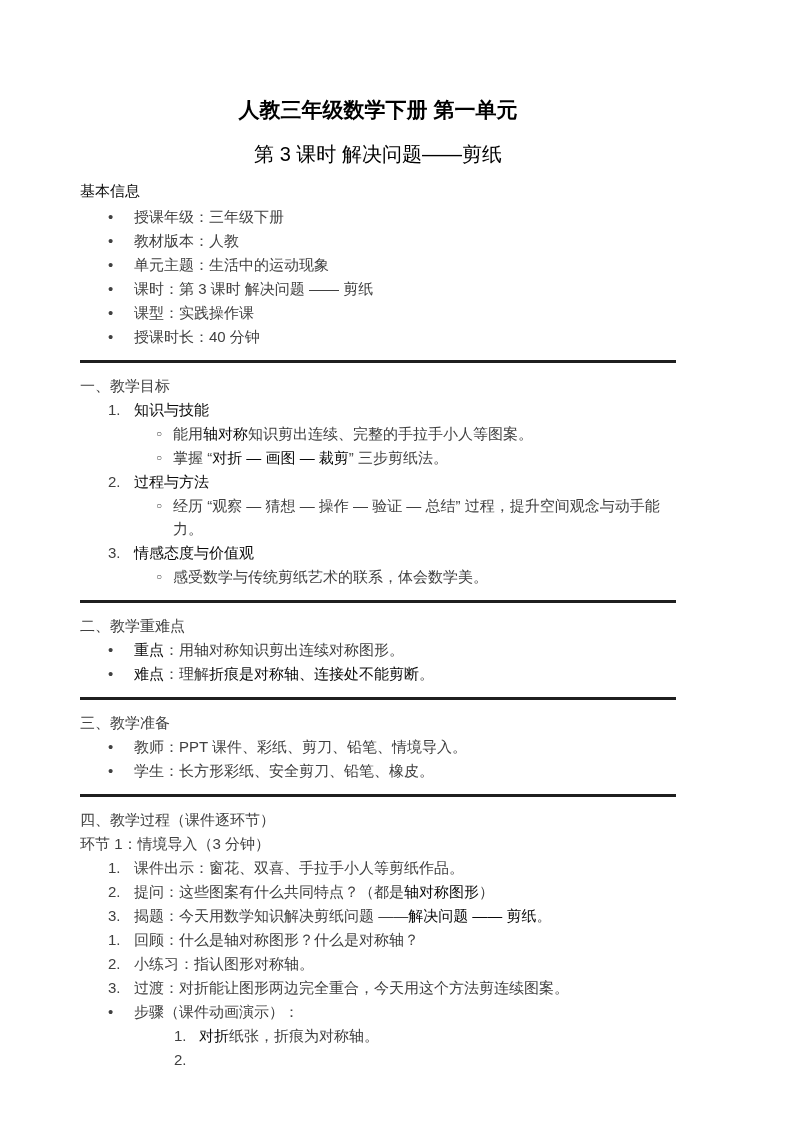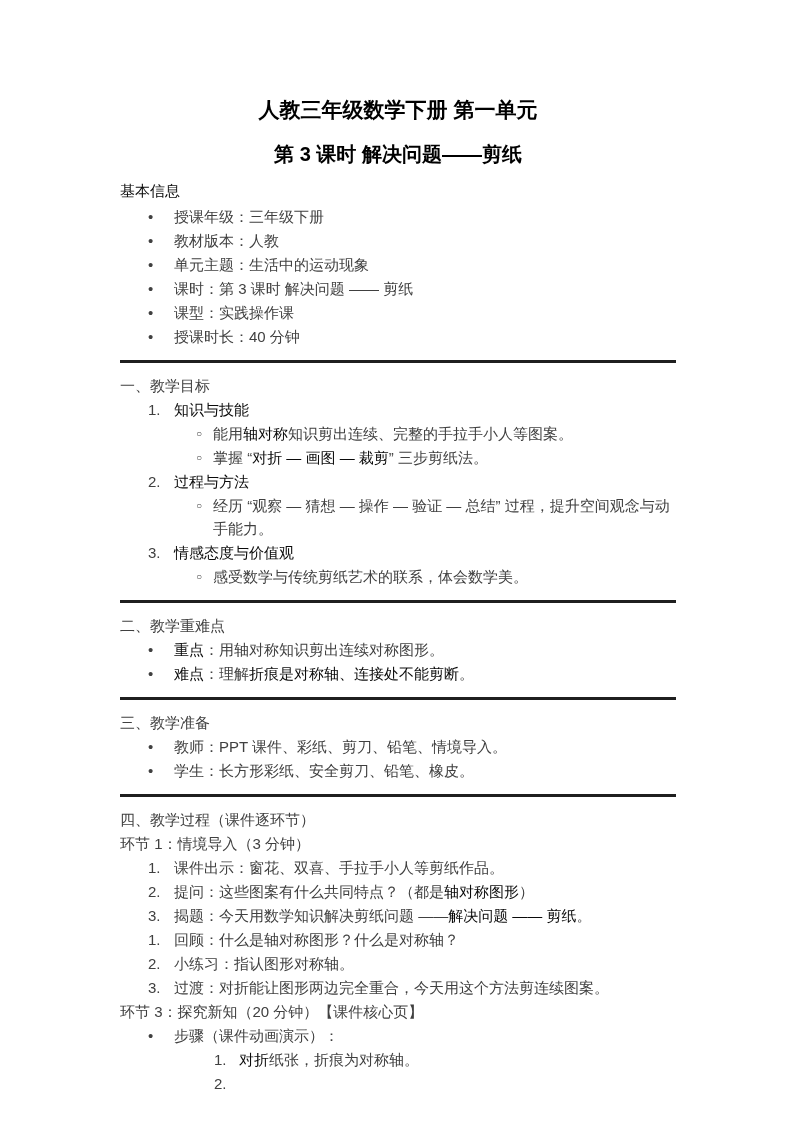--- a/index.html
+++ b/index.html
@@ -5,40 +5,40 @@
   html, body {
     margin: 0;
     padding: 0;
     background: #ffffff;
   }
   .page {
     position: relative;
     width: 794px;
     height: 1123px;
     box-sizing: border-box;
-    padding: 96px 118px 0 120px;
+    padding: 96px 118px 0 80px;
     background: #ffffff;
     font-family: "Liberation Sans", sans-serif;
     color: #404040;
     overflow: hidden;
   }
   .doc-title {
     margin: 0 0 16px 0;
     text-align: center;
     font-size: 21px;
     line-height: 28px;
     font-weight: bold;
     color: #000000;
   }
   .doc-subtitle {
     margin: 0 0 12px 0;
     text-align: center;
     font-size: 20px;
     line-height: 28px;
-    font-weight: bold;
+    font-weight: normal;
     color: #000000;
   }
   .heading {
     font-size: 15px;
     line-height: 22px;
     font-weight: normal;
     color: #0a0a0a;
     margin: 6px 0 3px 0;
   }
   .line {
@@ -184,23 +184,20 @@
         <span class="text"><span>回顾：什么是轴对称图形？什么是对称轴？</span></span>
       </div>
       <div class="line indent-1">
         <span class="marker">2.</span>
         <span class="text"><span>小练习：指认图形对称轴。</span></span>
       </div>
       <div class="line indent-1">
         <span class="marker">3.</span>
         <span class="text"><span>过渡：对折能让图形两边完全重合，今天用这个方法剪连续图案。</span></span>
       </div>
-      <div class="line indent-0">
-        <span class="text"><span>环节 3：探究新知（20 分钟）【课件核心页】</span></span>
-      </div>
       <div class="line indent-1">
         <span class="marker">•</span>
         <span class="text"><span>步骤（课件动画演示）：</span></span>
       </div>
       <div class="line indent-3">
         <span class="marker">1.</span>
         <span class="text"><span class="b">对折</span><span>纸张，折痕为对称轴。</span></span>
       </div>
       <div class="line indent-3">
         <span class="marker">2.</span>

